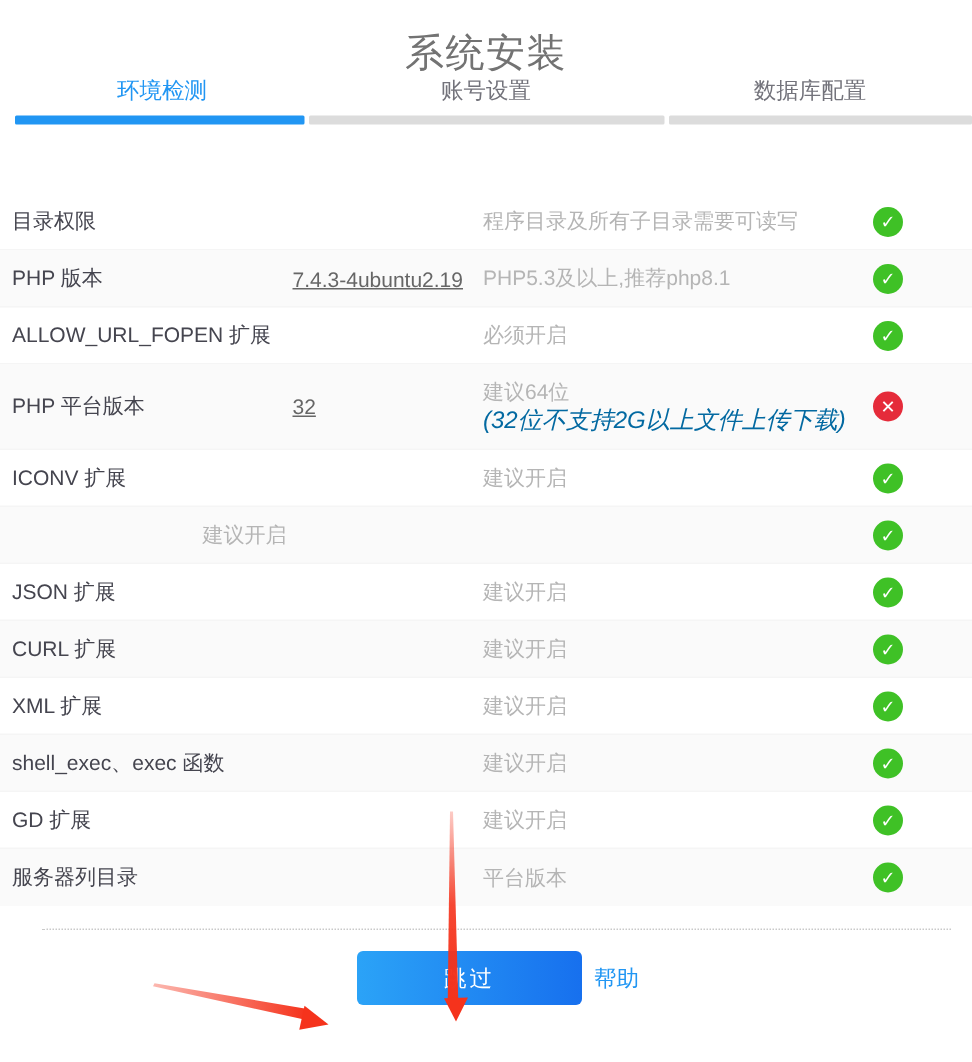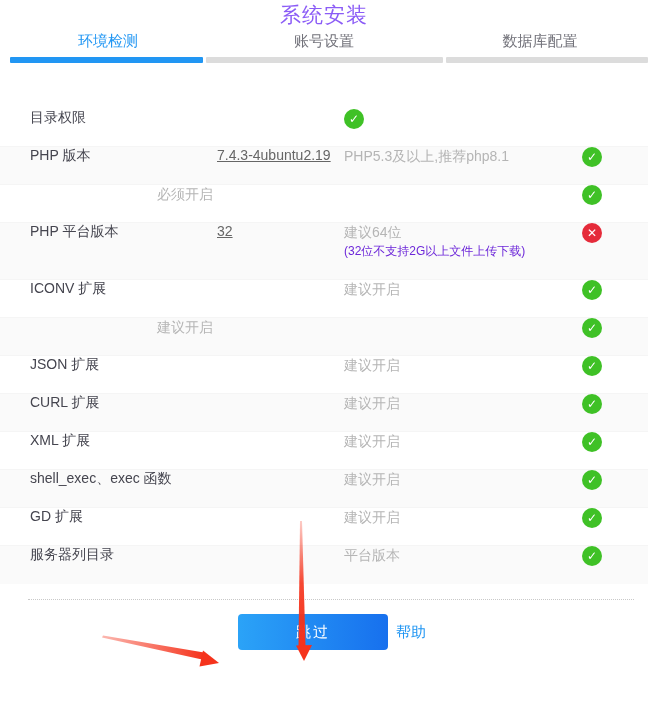--- a/index.html
+++ b/index.html
@@ -4,48 +4,48 @@
 <style>
   html,body{
     margin:0;padding:0;width:648px;height:708px;background:#fff;overflow:hidden;
     font-family:"Liberation Sans","DejaVu Sans",sans-serif;
     -webkit-font-smoothing:antialiased;
   }
   .page{position:relative;width:648px;height:708px;}
 
   
   .title{
-    margin-top:0;text-align:center;font-size:21px;line-height:30px;color:#8b5cf6;
+    margin-top:20px;text-align:center;font-size:26px;line-height:30px;color:#737373;
     letter-spacing:1px;
   }
   .tabs{display:flex;}
   .tab{flex:1;text-align:center;font-size:15px;line-height:22px;color:#73737b;cursor:pointer;}
   .tab.active{color:#2196f3;}
 
   
   .progress{display:flex;gap:3px;margin:5px 0 0 10px;height:6px;}
   .progress .seg{background:#dcdcdc;border-radius:1px;}
   .progress .seg.active{background:#2196f3;}
   .progress .seg:nth-child(1){flex-grow:193;}
   .progress .seg:nth-child(2){flex-grow:236;}
   .progress .seg:nth-child(3){flex-grow:202;}
 
   
   .checks{margin-top:46px;}
   .check-row{
-    display:flex;align-items:flex-start;min-height:38px;box-sizing:border-box;
-    padding-left:30px;font-size:14px;border-bottom:1px solid #f5f5f5;
+    display:flex;align-items:center;min-height:38px;box-sizing:border-box;
+    padding-left:8px;font-size:14px;border-bottom:1px solid #f5f5f5;
   }
   .check-row:nth-child(even){background:#fafafa;}
   .check-row:last-child{border-bottom:none;}
   .check-row.tall{min-height:57px;}
   .c-label{width:187px;color:#45454f;flex-shrink:0;}
   .c-value{width:127px;color:#666;flex-shrink:0;text-decoration:underline;}
   .c-req{flex:1;color:#b5b5b5;line-height:19px;}
-  .c-note{font-size:12px;color:#6d28d9;}
+  .c-note{font-style:italic;font-size:16px;color:#0369a1;}
   .c-status{width:20px;margin-right:46px;flex-shrink:0;display:flex;justify-content:center;}
   .status-icon{
     width:20px;height:20px;border-radius:50%;color:#fff;font-size:12px;font-weight:bold;
     display:flex;align-items:center;justify-content:center;line-height:20px;
   }
   .check-row.ok .status-icon{background:#3fc126;}
   .check-row.fail .status-icon{background:#e52b3a;}
 
   
   .dotted-sep{margin:15px 14px 0 28px;border-top:1px dotted #c9c9c9;height:0;}
@@ -77,36 +77,41 @@
   <div class="progress">
       <div class="seg active"></div>
       <div class="seg inactive"></div>
       <div class="seg inactive"></div>
     </div>
 
   <div class="checks">
       <div class="check-row ok">
     <div class="c-label">目录权限</div>
     <div class="c-value"></div>
+    <div class="c-req">
+      <div class="c-req-main">程序目录及所有子目录需要可读写</div>
+
+    </div>
     <div class="c-status">
       <span class="status-icon">✓</span>
     </div>
   </div>
       <div class="check-row ok">
     <div class="c-label">PHP 版本</div>
     <div class="c-value">7.4.3-4ubuntu2.19</div>
     <div class="c-req">
       <div class="c-req-main">PHP5.3及以上,推荐php8.1</div>
 
     </div>
     <div class="c-status">
       <span class="status-icon">✓</span>
     </div>
   </div>
       <div class="check-row ok">
+    <div class="c-label">ALLOW_URL_FOPEN 扩展</div>
     <div class="c-value"></div>
     <div class="c-req">
       <div class="c-req-main">必须开启</div>
 
     </div>
     <div class="c-status">
       <span class="status-icon">✓</span>
     </div>
   </div>
       <div class="check-row fail tall">

